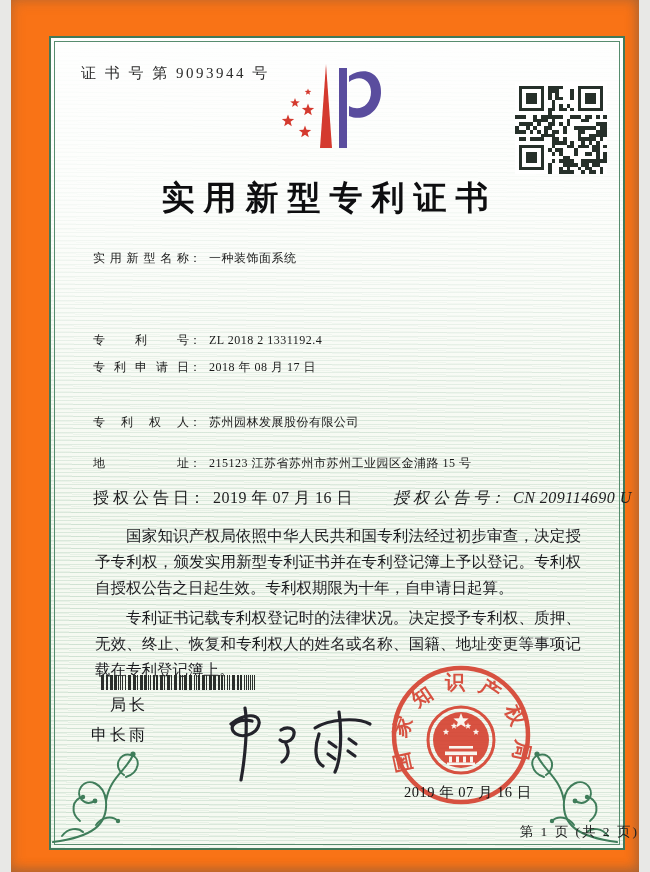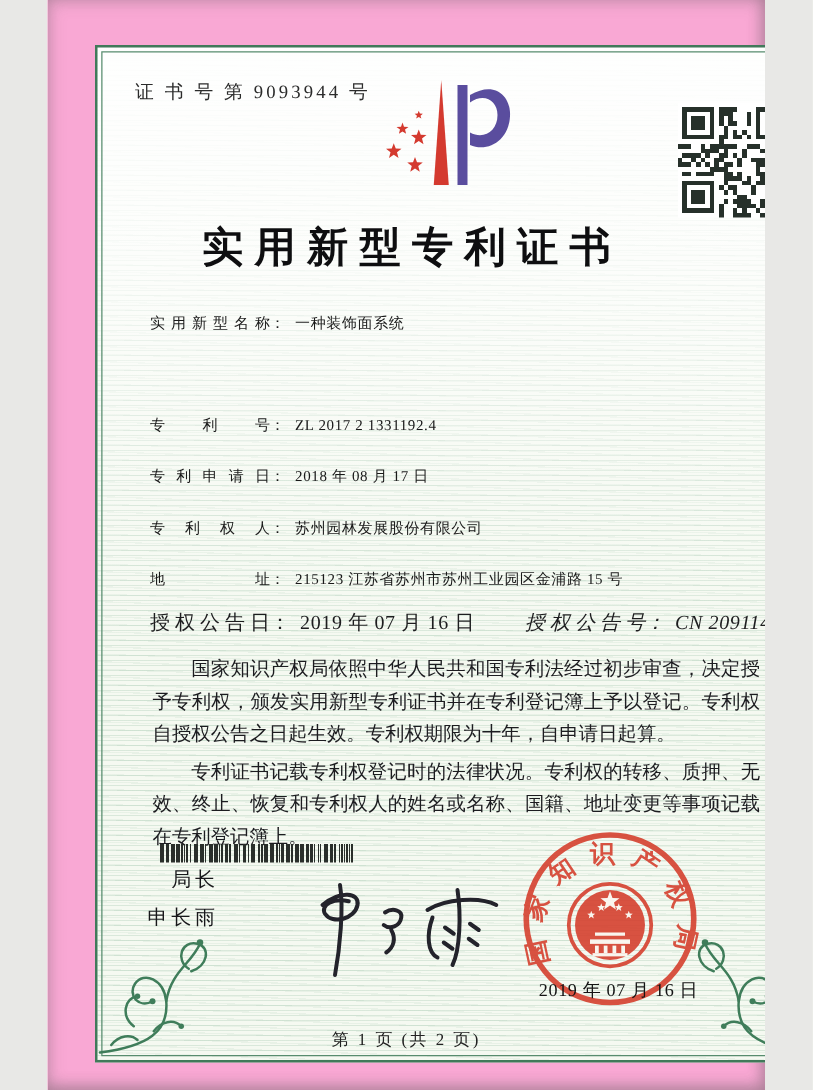--- a/index.html
+++ b/index.html
@@ -1,18 +1,18 @@
 <!DOCTYPE html>
 <html><head>
 <meta charset="utf-8">
 <style>
   html,body{margin:0;padding:0;background:#e8e8e6;}
   .page{
-    position:relative;width:574px;height:872px;margin:0 auto;
-    background:#f9a8d4;overflow:hidden;
+    position:relative;width:628px;height:872px;margin:0 auto;
+    background:#f97316;overflow:hidden;
     font-family:"Liberation Serif","DejaVu Serif",serif;color:#1d1d1f;
     box-shadow:inset 0 0 14px rgba(90,90,88,.35), inset -3px -4px 10px rgba(80,80,78,.25);
   }
   .frame{
     position:absolute;left:38px;top:36px;width:572px;height:810px;
     border:2.5px solid #41795a;
     background:
       linear-gradient(180deg, rgba(255,255,255,.96) 0%, rgba(255,255,255,.75) 20%, rgba(255,255,255,.25) 42%, rgba(255,255,255,0) 60%),
       repeating-linear-gradient(0deg, rgba(255,255,255,0) 0 3px, rgba(118,172,138,.22) 3px 4px),
       repeating-linear-gradient(2deg, rgba(118,172,138,.10) 0 1px, rgba(0,0,0,0) 1px 6px),
@@ -20,32 +20,32 @@
   }
   .frame-inner{position:absolute;inset:3px;border:1px solid #578c6e;pointer-events:none;}
   .abs{position:absolute;}
   .cert-no{left:70px;top:64px;font-size:15px;letter-spacing:2.5px;color:#2b2b2b;}
   .title{left:0;right:0;top:176px;text-align:center;font-size:33px;font-weight:bold;
          letter-spacing:9px;text-indent:9px;color:#0e0e10;}
   .frow{left:82px;font-size:12px;white-space:nowrap;color:#191919;}
   .flabel{display:inline-block;width:96px;text-align:justify;text-align-last:justify;vertical-align:bottom;}
   .fcolon{display:inline-block;margin-right:8px;}
   .fvalue{letter-spacing:.5px;}
-  .r1{top:250px}.r2{top:291px}.r3{top:332px}.r4{top:373px}.r5{top:414px}.r6{top:455px}
+  .r1{top:250px}.r2{top:291px}.r3{top:332px}.r4{top:359px}.r5{top:414px}.r6{top:455px}
   .grant{top:488px;left:82px;font-size:16px;white-space:nowrap;}
   .grant .right{margin-left:40px;font-style:italic;}
   .paras{left:80px;top:519px;width:494px;font-size:15.5px;line-height:26px;
          text-align:justify;color:#1c1c20;}
   .paras p{margin:4px;text-indent:2em;}
   .barcode{left:90px;top:675px;}
   .director{left:80px;top:690px;font-size:16px;letter-spacing:3px;line-height:30px;color:#17171a;text-align:right;}
   .signature{left:196px;top:704px;}
   .seal{left:377px;top:662px;opacity:.9;}
   .seal-date{left:393px;top:783px;font-size:14.5px;letter-spacing:.5px;color:#141414;white-space:nowrap;}
-  .footer{left:0;right:0;top:823px;text-align:center;font-size:13.5px;letter-spacing:2px;color:#222;}
+  .footer{left:0;right:0;top:823px;text-align:right;font-size:13.5px;letter-spacing:2px;color:#222;}
   .orn{pointer-events:none;}
   .orn-l{left:39px;top:733px;}
   .orn-r{left:503px;top:733px;transform:scaleX(-1);}
 </style>
 </head>
 <body>
 
 <div class="page">
   <div class="frame">
     <div class="frame-inner"></div>
@@ -266,39 +266,39 @@
         <rect x="23" y="24" width="1" height="1"></rect>
       </g>
   </svg>
 
   <div class="abs title">实用新型专利证书</div>
 
   <div class="abs frow r1">
     <span class="flabel">实用新型名称</span><span class="fcolon">：</span><span class="fvalue">一种装饰面系统</span>
   </div>
   <div class="abs frow r3">
-    <span class="flabel">专利号</span><span class="fcolon">：</span><span class="fvalue">ZL 2017 2 1331192.4</span>
+    <span class="flabel">专利号</span><span class="fcolon">：</span><span class="fvalue">ZL 2018 2 1331192.4</span>
   </div>
   <div class="abs frow r4">
     <span class="flabel">专利申请日</span><span class="fcolon">：</span><span class="fvalue">2018 年 08 月 17 日</span>
   </div>
   <div class="abs frow r5">
     <span class="flabel">专利权人</span><span class="fcolon">：</span><span class="fvalue">苏州园林发展股份有限公司</span>
   </div>
   <div class="abs frow r6">
     <span class="flabel">地址</span><span class="fcolon">：</span><span class="fvalue">215123 江苏省苏州市苏州工业园区金浦路 15 号</span>
   </div>
 
   <div class="abs grant">
     <span class="flabel">授权公告日</span><span class="fcolon">：</span><span class="fvalue">2019 年 07 月 16 日</span><span class="right"><span class="flabel">授权公告号</span><span class="fcolon">：</span><span class="fvalue">CN 209114690 U</span></span>
   </div>
 
   <div class="abs paras">
     <p>国家知识产权局依照中华人民共和国专利法经过初步审查，决定授予专利权，颁发实用新型专利证书并在专利登记簿上予以登记。专利权自授权公告之日起生效。专利权期限为十年，自申请日起算。</p>
-    <p>专利证书记载专利权登记时的法律状况。专利权的转移、质押、无效、终止、恢复和专利权人的姓名或名称、国籍、地址变更等事项记载在专利登记簿上。</p>
+    <p>专利证书记载专利权登记时的法律状况。决定授予专利权、质押、无效、终止、恢复和专利权人的姓名或名称、国籍、地址变更等事项记载在专利登记簿上。</p>
   </div>
 
   <svg class="abs barcode" width="156" height="15" viewBox="0 0 156 15" shape-rendering="crispEdges">
     <g id="bar-stripes" fill="#2a2f2b">
         <rect x="0" y="0" width="3" height="15"></rect>
         <rect x="5" y="0" width="2" height="15"></rect>
         <rect x="9" y="0" width="3" height="15"></rect>
         <rect x="13" y="0" width="3" height="15"></rect>
         <rect x="17" y="0" width="1" height="15"></rect>
         <rect x="19" y="0" width="1" height="15"></rect>

